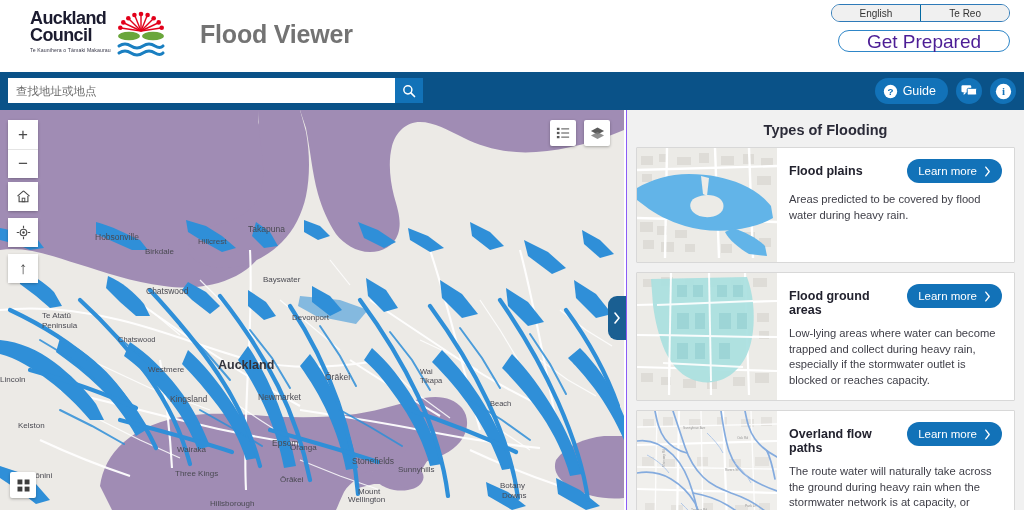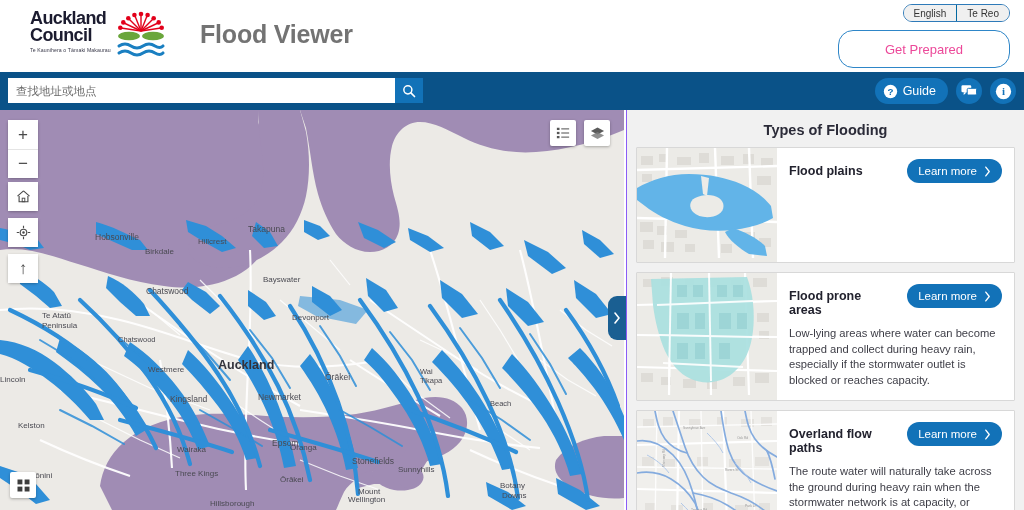--- a/index.html
+++ b/index.html
@@ -42,41 +42,41 @@
     letter-spacing: -0.2px;
   }
 
   
   .lang-toggle {
     position: absolute; right: 14px; top: 4px;
     display: flex; border: 1px solid #2e7ab8; border-radius: 11px;
     overflow: hidden; height: 18px; background: #f0f0f0;
   }
   .lang-btn {
-    font-size: 10px; color: #333; padding: 0 10px;
+    font-size: 10px; color: #333; padding: 0 28px;
     display: flex; align-items: center; justify-content: center;
     background: #f0f0f0; border: none; cursor: pointer;
     font-family: "Liberation Sans", sans-serif;
     text-align: right;
   }
   .lang-btn + .lang-btn { border-left: 1px solid #0369a1; }
 
   .btn-hazard {
     position: absolute; right: 195px; top: 30px;
     width: 156px; height: 30px; border-radius: 15px;
     background: #1272b8; color: #ffffff; border: none;
     font-size: 12.5px; cursor: pointer;
     font-family: "Liberation Sans", sans-serif;
   }
   .btn-prepared {
     position: absolute; right: 14px; top: 30px;
-    width: 172px; height: 38px; border-radius: 15px;
-    background: #ffffff; color: #ec4899;
+    width: 172px; height: 22px; border-radius: 15px;
+    background: #ffffff; color: #4c1d95;
     border: 1.4px solid #2e86c8;
-    font-size: 13px; cursor: pointer;
+    font-size: 19px; cursor: pointer;
     font-family: "Liberation Sans", sans-serif;
   }
 
   
   .search-bar {
     position: absolute; left: 0; top: 72px; width: 1024px; height: 38px;
     background: #0a5288;
     padding-left: 32px;
   }
   .search-wrap {
@@ -647,20 +647,21 @@
       <div class="card-body">
         <div class="card-head">
           <div class="card-title">Flood plains</div>
           <button class="learn-btn">
             <span>Learn more</span>
             <svg width="7" height="11" viewBox="0 0 8 12">
               <path d="M2 1 L6 6 L2 11" fill="none" stroke="#fff" stroke-width="1.5" stroke-linecap="round" stroke-linejoin="round"></path>
             </svg>
           </button>
         </div>
+        <div class="card-desc">Areas predicted to be covered by flood water during heavy rain.</div>
       </div>
     </div>
 
     <div class="card">
       <div class="card-thumb">
         <svg width="140" height="122" viewBox="0 0 140 122">
           <rect width="140" height="122" fill="#ecebe7"></rect>
           <g fill="#dedcd7">
             <rect x="6" y="6" width="10" height="8"></rect>
               <rect x="24" y="4" width="12" height="9"></rect>
@@ -704,21 +705,21 @@
             <rect x="82" y="40" width="12" height="16"></rect>
               <rect x="100" y="40" width="10" height="16"></rect>
             <rect x="40" y="70" width="11" height="16"></rect>
               <rect x="58" y="70" width="10" height="16"></rect>
             <rect x="82" y="70" width="11" height="16"></rect>
           </g>
         </svg>
       </div>
       <div class="card-body">
         <div class="card-head">
-          <div class="card-title">Flood prone areas</div>
+          <div class="card-title">Flood ground areas</div>
           <button class="learn-btn">
             <span>Learn more</span>
             <svg width="7" height="11" viewBox="0 0 8 12">
               <path d="M2 1 L6 6 L2 11" fill="none" stroke="#fff" stroke-width="1.5" stroke-linecap="round" stroke-linejoin="round"></path>
             </svg>
           </button>
         </div>
         <div class="card-desc">Low-lying areas where water can become trapped and collect during heavy rain, especially if the stormwater outlet is blocked or reaches capacity.</div>
       </div>
     </div>

